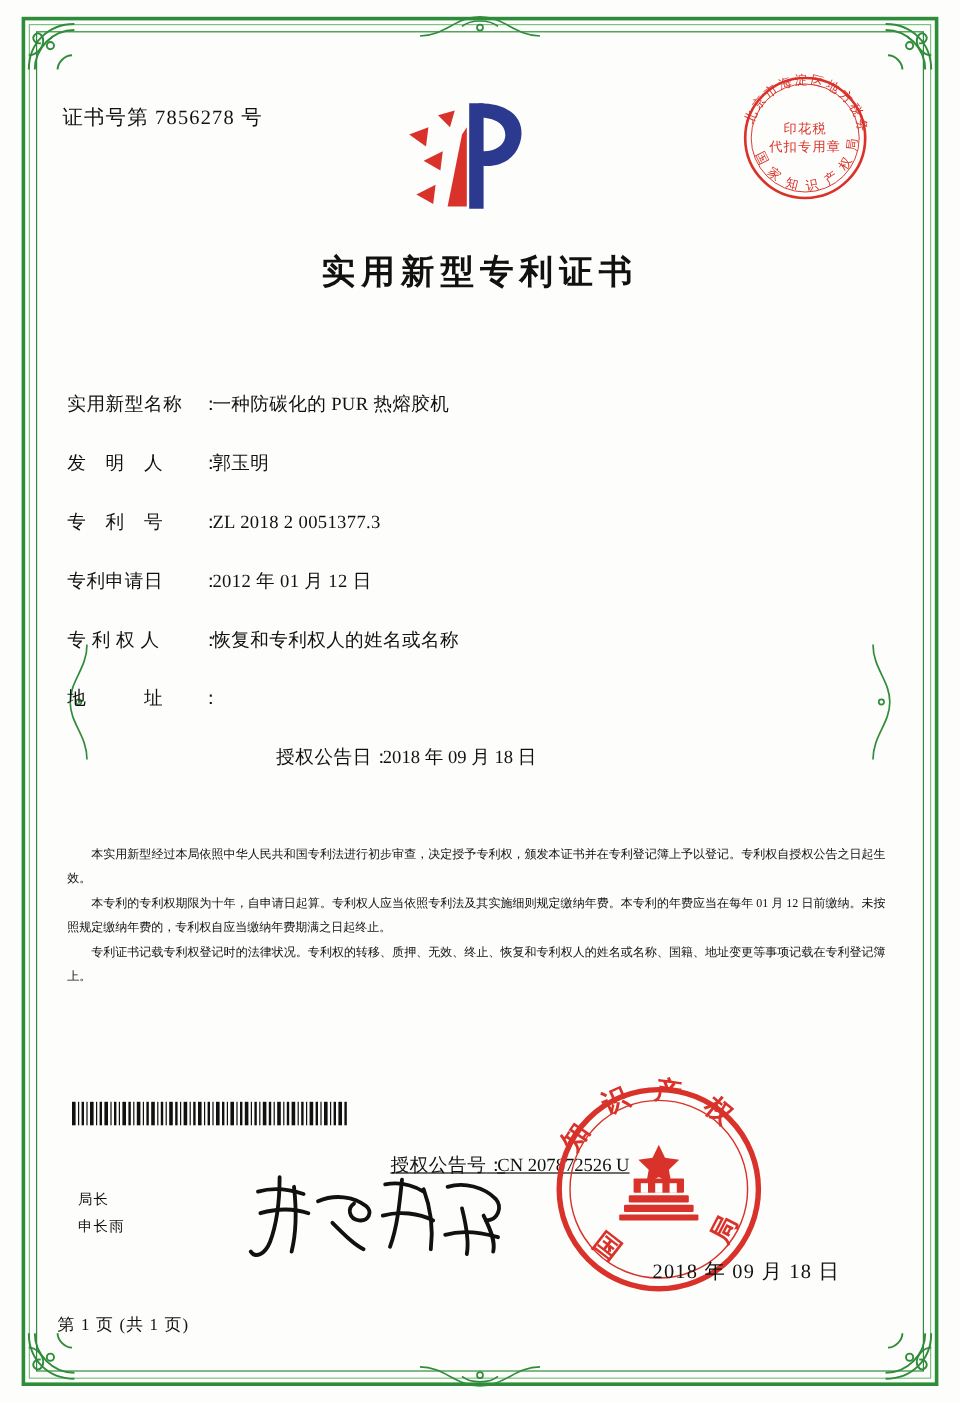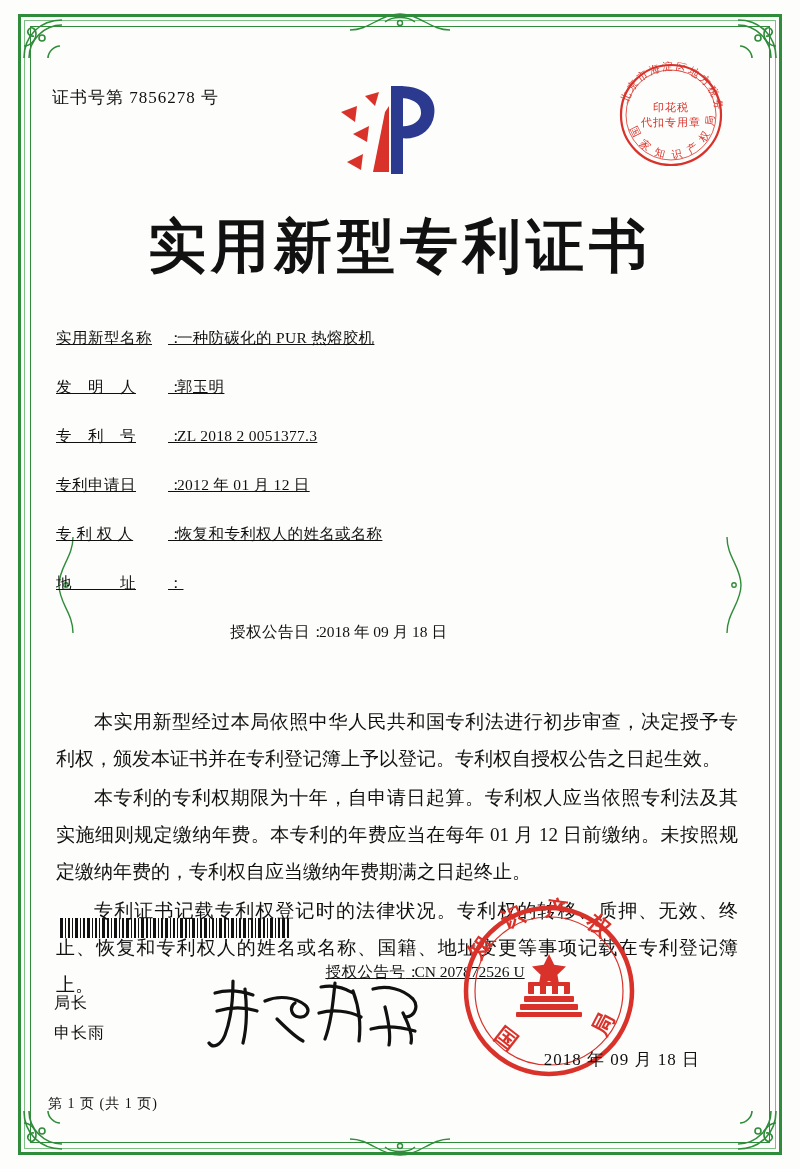--- a/index.html
+++ b/index.html
@@ -89,37 +89,36 @@
   .seal-top {
     position: absolute;
     right: 22px; top: 8px;
     width: 118px; height: 118px;
   }
 
   .title {
     position: absolute;
     left: 0; right: 0; top: 160px;
     text-align: center;
-    font-size: 58px;
+    font-size: 28px;
     font-weight: bold;
     letter-spacing: 5px;
     font-family: "Liberation Serif", "DejaVu Serif", serif;
   }
 
   .fields {
     position: absolute;
     left: 8px; right: 8px; top: 278px;
     font-size: 15.5px;
     line-height: 1.55;
   }
   .field-row {
     display: flex;
     align-items: flex-start;
     margin-bottom: 25px;
-    text-decoration: underline;
   }
   .f-label {
     width: 112px;
     flex: 0 0 112px;
     letter-spacing: 0.5px;
     white-space: nowrap;
   }
   .f-sep { width: 9px; flex: 0 0 9px; }
   .f-value {
     flex: 1 1 auto;
@@ -134,41 +133,41 @@
     flex-direction: column;
   }
   .grant-left { width: 340px; flex: 0 0 340px; display: flex; }
   .grant-right { flex: 1 1 auto; display: flex; padding-left: 50px; text-decoration: underline; }
   .g-label { white-space: nowrap; letter-spacing: 0.5px; }
   .g-sep { width: 9px; }
 
   .paragraphs {
     position: absolute;
     left: 8px; right: 14px; top: 655px;
-    font-size: 19px;
+    font-size: 10px;
     line-height: 1.95;
     text-align: justify;
   }
   .paragraphs p {
     margin: 0 0 2px 0;
     text-indent: 2em;
   }
 
   
   .barcode {
     position: absolute;
     left: 12px; top: 870px;
     width: 232px; height: 20px;
   }
 
   
   .sig-block {
     position: absolute;
-    left: 6px; top: 940px;
-    font-size: 16px;
+    left: 17px; top: 940px;
+    font-size: 12px;
     line-height: 1.9;
     letter-spacing: 1px;
   }
 
   .signature {
     position: absolute;
     left: 155px; top: 925px;
     width: 230px; height: 85px;
   }
 

